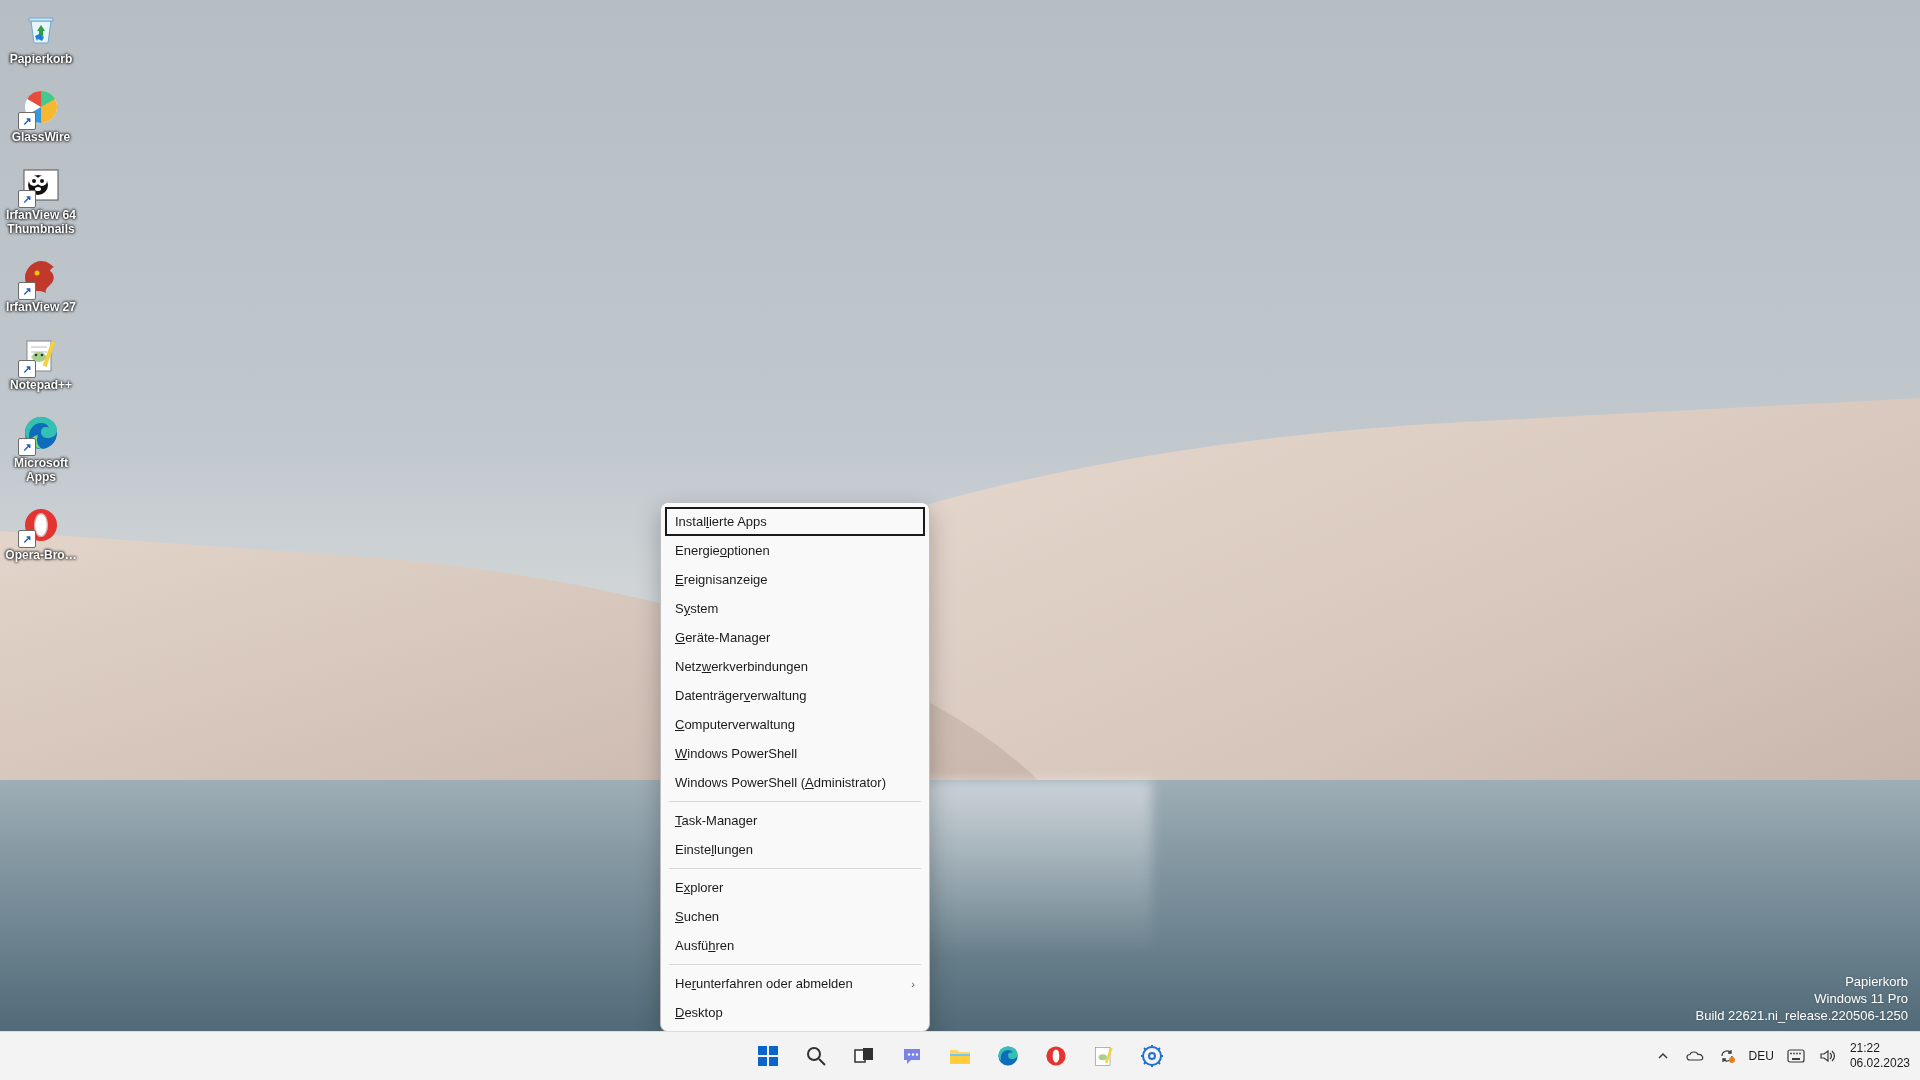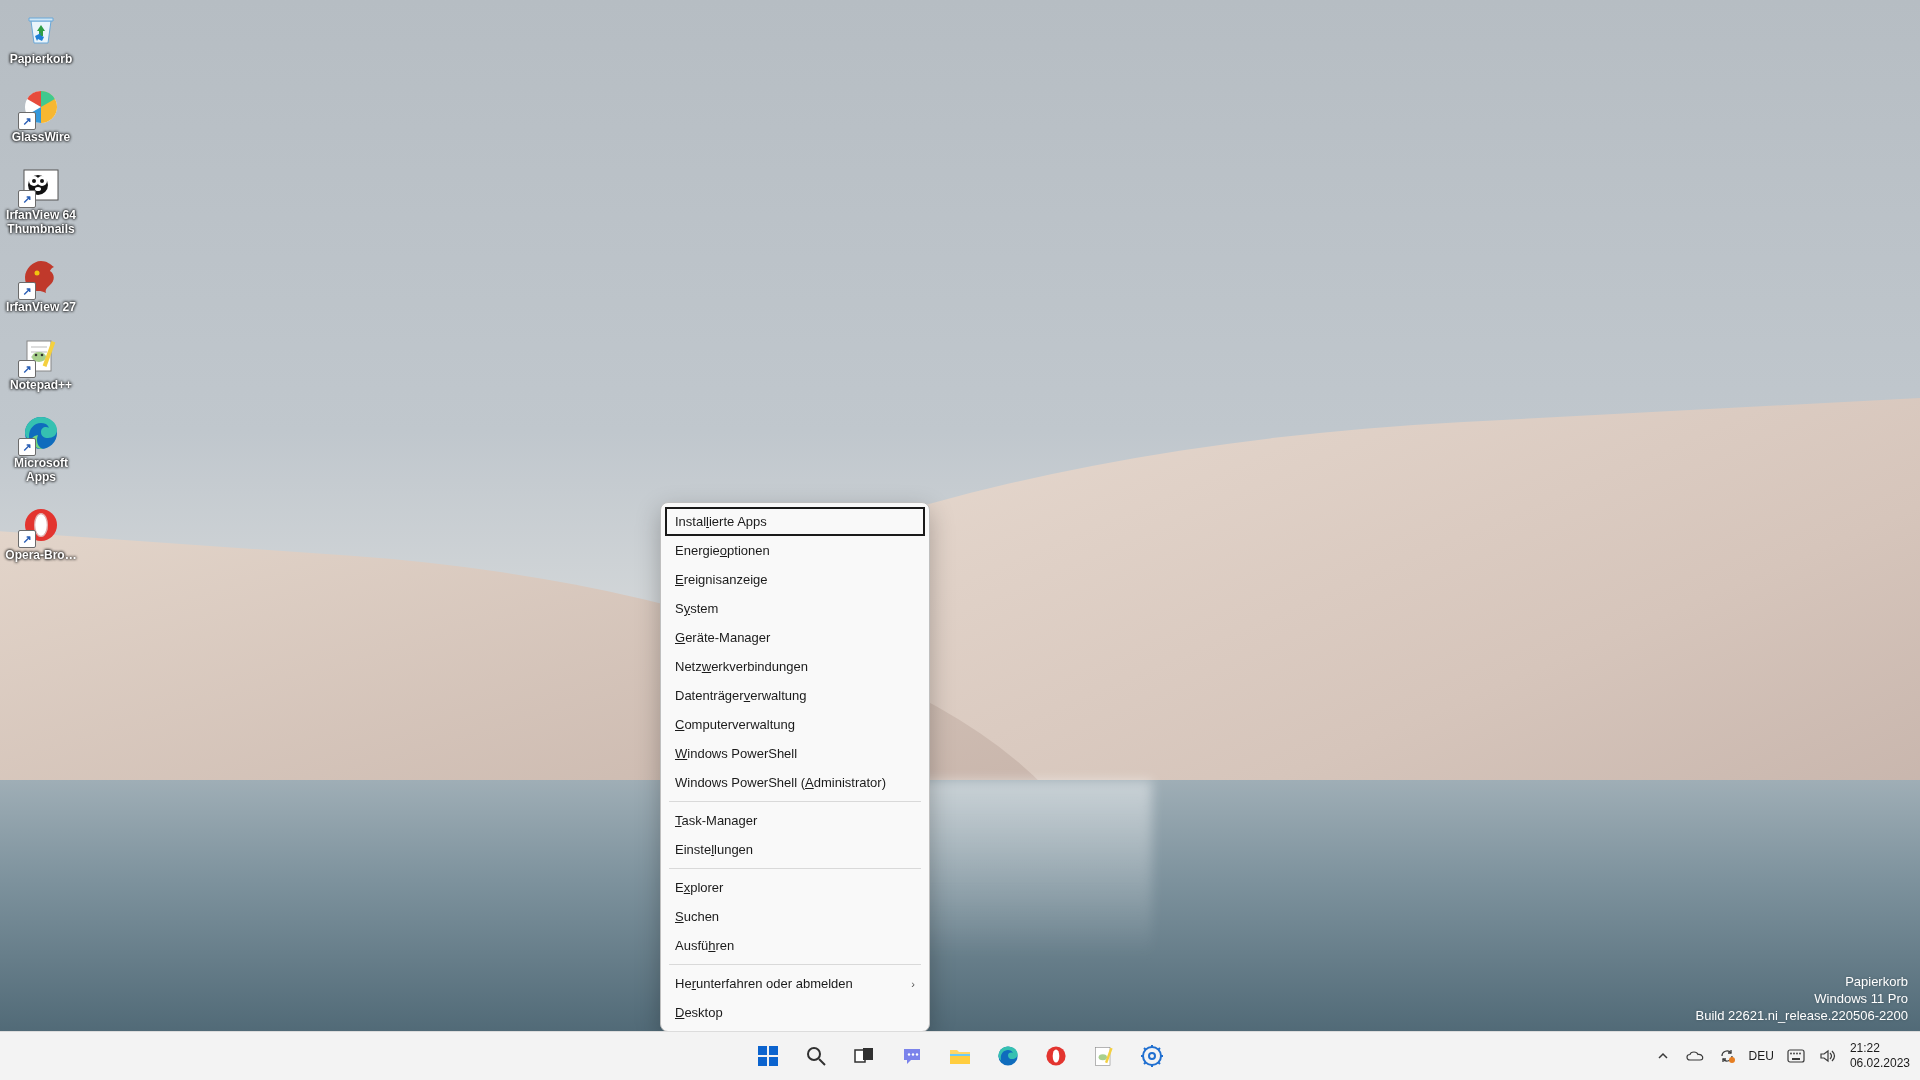--- a/index.html
+++ b/index.html
@@ -350,21 +350,21 @@
       </svg>
         <div class="shortcut-arrow">↗</div>
       </div>
       <div class="lbl">Opera-Bro…</div>
     </div>
   </div>
 
 <div class="watermark">
   <div>Papierkorb</div>
   <div>Windows 11 Pro</div>
-  <div>Build 22621.ni_release.220506-2200</div>
+  <div>Build 22621.ni_release.220506-1250</div>
 </div>
 
 <div class="context-menu" id="context-menu">
     <div class="ctx-item highlight">
       <span><span>Instal<span class="uline">l</span>ierte Apps</span></span>
     </div>
     <div class="ctx-item">
       <span><span>Energie<span class="uline">o</span>ptionen</span></span>
     </div>
     <div class="ctx-item">

